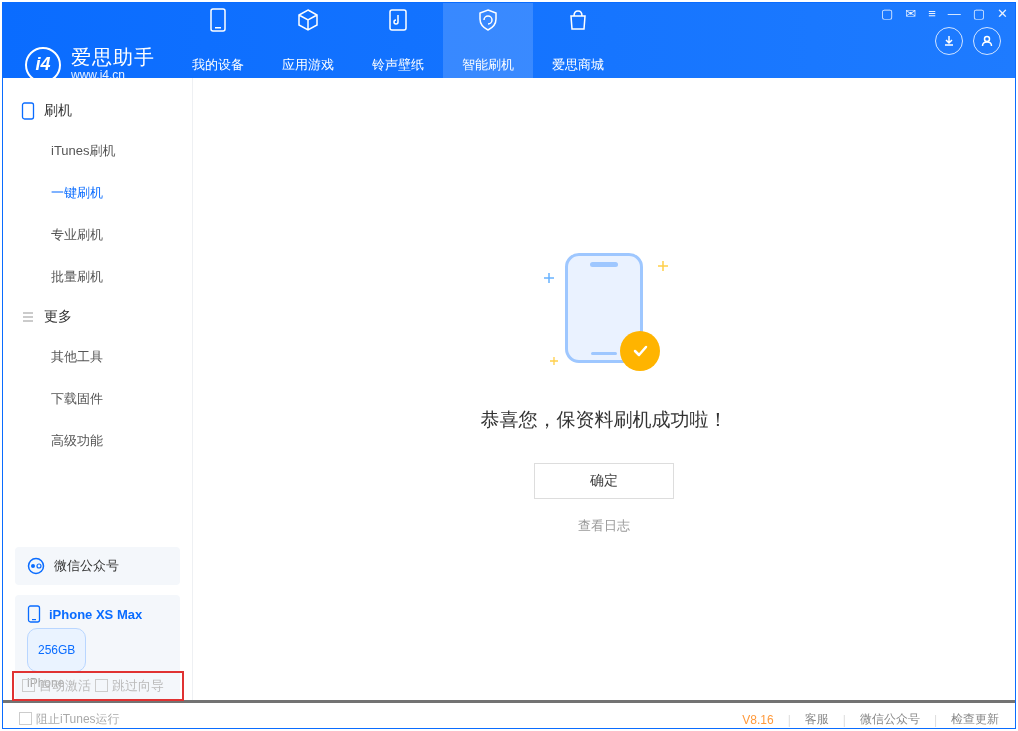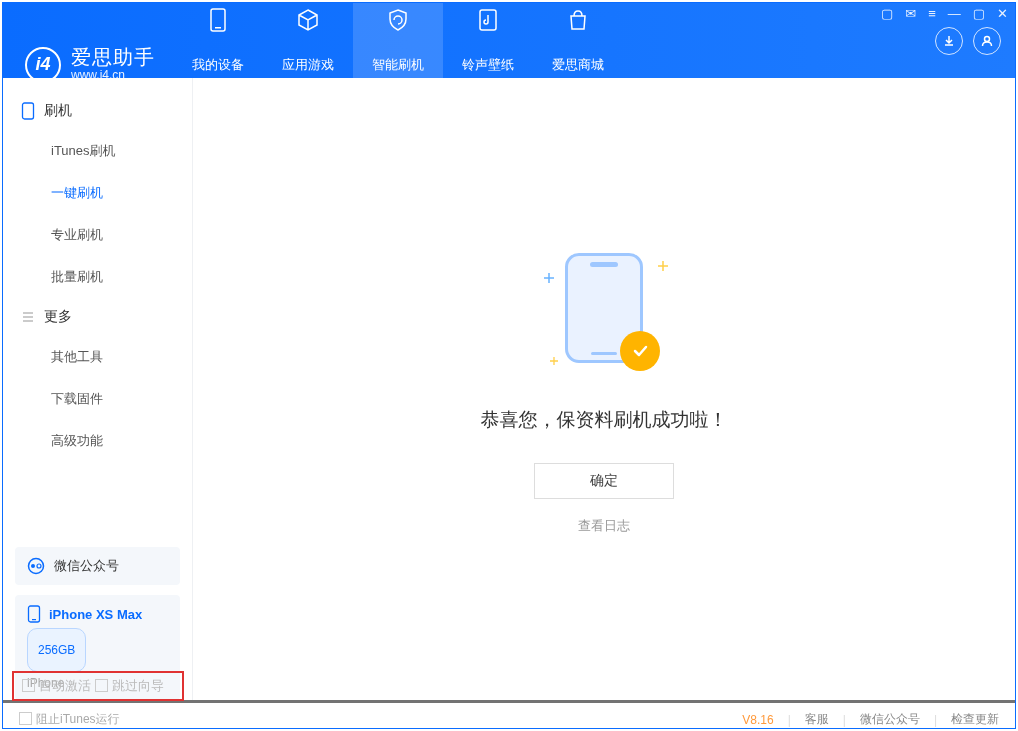--- a/index.html
+++ b/index.html
@@ -96,37 +96,37 @@
         <span>我的设备</span>
       </div>
       <div class="nav-tab">
         <span class="nav-icon">
             <svg width="24" height="24" viewBox="0 0 24 24">
               <path d="M12 2 L21 7 L21 17 L12 22 L3 17 L3 7 Z M3 7 L12 12 L21 7 M12 12 L12 22" fill="none" stroke="#fff" stroke-width="1.5"></path>
             </svg>
           </span>
         <span>应用游戏</span>
       </div>
+      <div class="nav-tab">
+        <span class="nav-icon">
+            <svg width="22" height="24" viewBox="0 0 22 24">
+              <rect x="3" y="2" width="16" height="20" rx="2" fill="none" stroke="#fff" stroke-width="1.5"></rect>
+              <path d="M11 7 L11 14 A2 2 0 1 1 9 12" fill="none" stroke="#fff" stroke-width="1.5"></path>
+            </svg>
+          </span>
+        <span>铃声壁纸</span>
+      </div>
       <div class="nav-tab active">
         <span class="nav-icon">
             <svg width="24" height="24" viewBox="0 0 24 24">
               <path d="M12 2 L20 5 L20 11 C20 16 16 20 12 22 C8 20 4 16 4 11 L4 5 Z" fill="none" stroke="#fff" stroke-width="1.5"></path>
               <path d="M8 12 A4 4 0 1 1 12 16" fill="none" stroke="#fff" stroke-width="1.5"></path>
             </svg>
           </span>
         <span>智能刷机</span>
-      </div>
-      <div class="nav-tab">
-        <span class="nav-icon">
-            <svg width="22" height="24" viewBox="0 0 22 24">
-              <rect x="3" y="2" width="16" height="20" rx="2" fill="none" stroke="#fff" stroke-width="1.5"></rect>
-              <path d="M11 7 L11 14 A2 2 0 1 1 9 12" fill="none" stroke="#fff" stroke-width="1.5"></path>
-            </svg>
-          </span>
-        <span>铃声壁纸</span>
       </div>
       <div class="nav-tab">
         <span class="nav-icon">
             <svg width="22" height="24" viewBox="0 0 22 24">
               <path d="M4 8 L18 8 L17 21 L5 21 Z M7 8 C7 5 8.5 3 11 3 C13.5 3 15 5 15 8" fill="none" stroke="#fff" stroke-width="1.5"></path>
             </svg>
           </span>
         <span>爱思商城</span>
       </div>
     </div>

